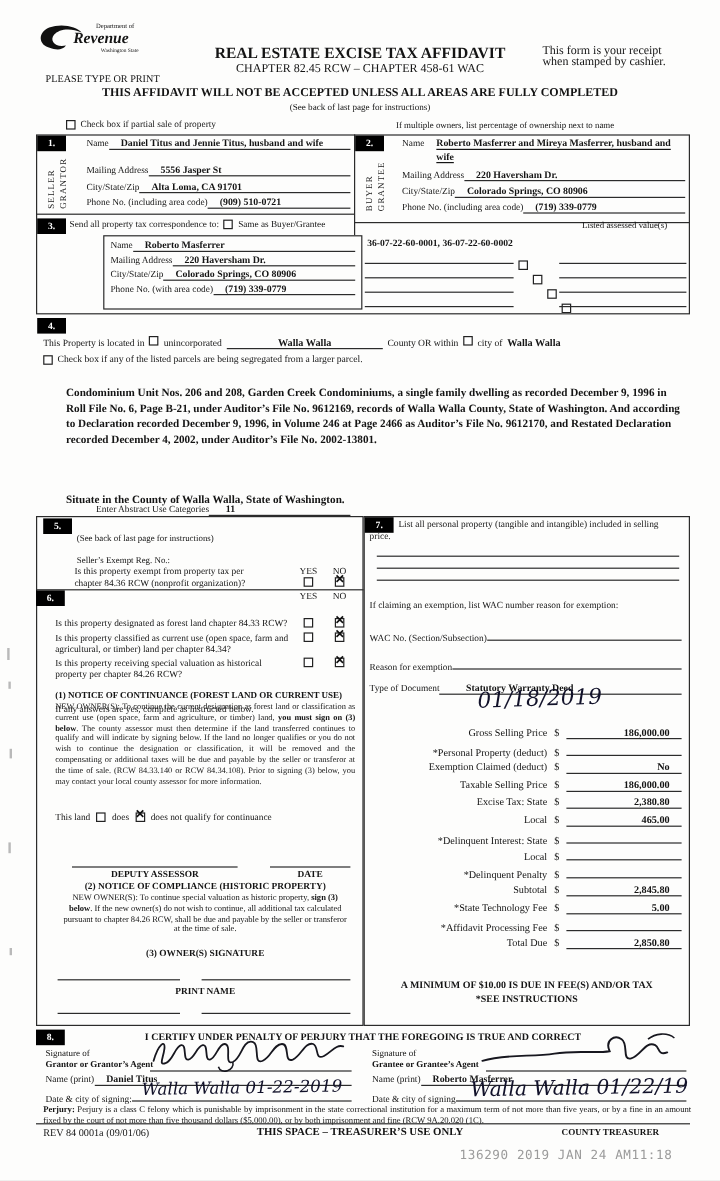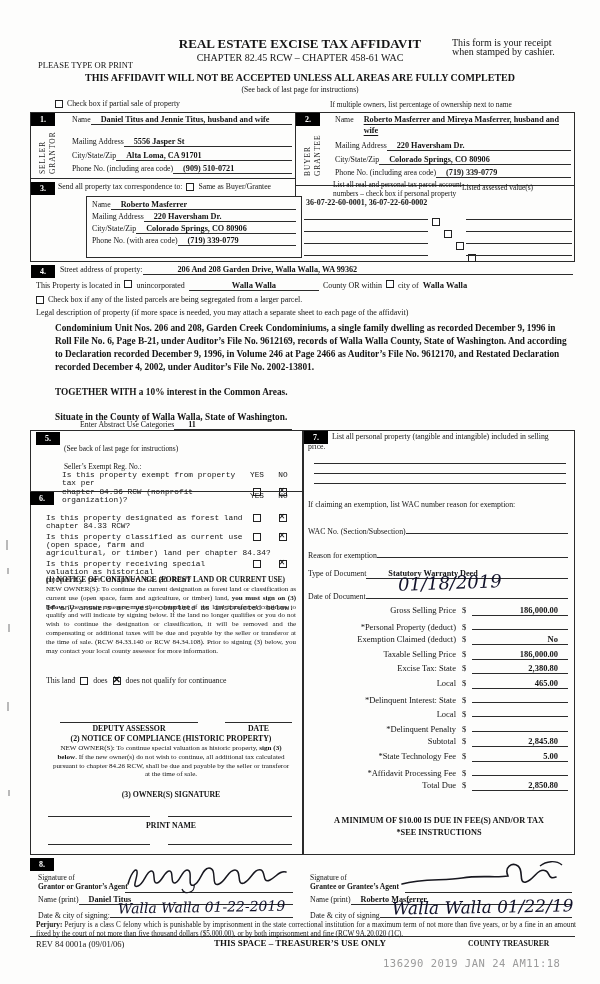--- a/index.html
+++ b/index.html
@@ -26,21 +26,21 @@
   .fld .fl { white-space:nowrap; font-size:7.8px; }
   .fld .fv { flex:1; border-bottom:1px solid #2b2b2b; font-weight:700; font-size:8.2px;
              padding-left:10px; white-space:nowrap; min-height:10px; }
   .fv.wrap { white-space:normal; border-bottom:none; text-decoration:underline;
              text-underline-offset:2px; line-height:10.5px; }
   .vrole { writing-mode:vertical-rl; transform:rotate(180deg); font-size:7.4px;
            letter-spacing:1px; color:#222; display:inline-block; }
   .roles { display:flex; gap:1px; }
   .hand { font-family:"DejaVu Serif", serif; font-style:italic; color:#12122a; white-space:nowrap; }
   .stamp { font-family:"DejaVu Sans Mono", monospace; color:#9b9b9b; letter-spacing:0.5px; }
-  .qrow { display:flex; align-items:flex-start; font-size:7.8px;font-family:Liberation Mono, monospace; }
+  .qrow { display:flex; align-items:flex-start; font-size:7.8px; }
   .qrow .qt { flex:1; }
   .qrow .qy, .qrow .qn { width:26px; text-align:center; }
   .mrow { display:flex; align-items:baseline; height:14.6px; font-size:8.5px; }
   .mrow .ml { width:150px; text-align:right; white-space:nowrap; }
   .mrow .md { width:16px; text-align:center; }
   .mrow .mv { flex:1; border-bottom:1px solid #2b2b2b; font-weight:700; text-align:right;
               padding-right:10px; min-height:10px; }
   .artifact { position:absolute; background:#b9b9b9; }
 </style>
 </head>
@@ -49,20 +49,28 @@
 <div class="page">
 
   
   <div class="artifact" style="left:6px;top:540px;width:2px;height:10px;"></div>
   <div class="artifact" style="left:7px;top:568px;width:2px;height:6px;"></div>
   <div class="artifact" style="left:8px;top:624px;width:2px;height:8px;"></div>
   <div class="artifact" style="left:7px;top:702px;width:2px;height:9px;"></div>
   <div class="artifact" style="left:8px;top:790px;width:2px;height:6px;"></div>
 
   
+  <div class="abs" style="left:28px;top:18px;width:110px;height:42px;">
+    <svg width="110" height="42" viewBox="0 0 110 42">
+      <path d="M14,22 C4,20 3,9 13,5 C23,1 36,4 40,9 C31,5 21,6 17,11 C13,16 18,22 27,20 C23,25 17,23 14,22 Z" fill="#111"></path>
+    </svg>
+    <span class="abs" style="left:52px;top:1px;font-size:5.5px;">Department of</span>
+    <span class="abs b" style="left:33px;top:6px;font-size:13px;font-style:italic;">Revenue</span>
+    <span class="abs" style="left:56px;top:21px;font-size:4.5px;">Washington State</span>
+  </div>
   <div class="abs lbl" style="left:38px;top:60px;font-size:8.5px;">PLEASE TYPE OR PRINT</div>
 
   <div class="abs c b" style="left:120px;top:36px;width:360px;font-size:13px;">REAL ESTATE EXCISE TAX AFFIDAVIT</div>
   <div class="abs c" style="left:120px;top:52px;width:360px;font-size:10px;">CHAPTER 82.45 RCW – CHAPTER 458-61 WAC</div>
   <div class="abs" style="left:452px;top:38px;width:118px;font-size:10px;line-height:9px;">This form is your receipt when stamped by cashier.</div>
   <div class="abs c b" style="left:0;top:72px;width:600px;font-size:10px;">THIS AFFIDAVIT WILL NOT BE ACCEPTED UNLESS ALL AREAS ARE FULLY COMPLETED</div>
   <div class="abs c" style="left:0;top:85px;width:600px;font-size:7.6px;">(See back of last page for instructions)</div>
 
   
   <div class="abs" style="left:55px;top:99px;display:flex;align-items:center;gap:4px;font-size:7.8px;">
@@ -148,63 +156,53 @@
       <span class="fl">City/State/Zip</span>
       <span class="fv">Colorado Springs, CO 80906</span>
     </div>
     <div class="fld" style="margin-top:2px;">
       <span class="fl">Phone No. (with area code)</span>
       <span class="fv">(719) 339-0779</span>
     </div>
   </div>
 
   
-  <div class="abs sm" style="left:333px;top:180px;width:135px;line-height:9px;">
-    <div>List all real and personal tax parcel account</div>
-    <div>numbers – check box if personal property</div>
-  </div>
-  <div class="abs sm" style="left:462px;top:183px;text-align:center;">Listed assessed value(s)</div>
+  <div class="abs sm" style="left:485px;top:183px;text-align:center;">Listed assessed value(s)</div>
   <div class="abs b" style="left:306px;top:198px;width:126px;font-size:8px;line-height:10.5px;">36-07-22-60-0001, 36-07-22-60-0002</div>
   <div class="line" style="left:304px;top:219px;width:124px;"></div>
   <div class="line" style="left:304px;top:231px;width:124px;"></div>
   <div class="line" style="left:304px;top:243px;width:124px;"></div>
   <div class="line" style="left:304px;top:255px;width:124px;"></div>
   <span class="chk abs" style="left:432px;top:211px;"></span>
   <span class="chk abs" style="left:432px;top:223px;"></span>
   <span class="chk abs" style="left:432px;top:235px;"></span>
   <span class="chk abs" style="left:432px;top:247px;"></span>
   <div class="line" style="left:466px;top:219px;width:106px;"></div>
   <div class="line" style="left:466px;top:231px;width:106px;"></div>
   <div class="line" style="left:466px;top:243px;width:106px;"></div>
   <div class="line" style="left:466px;top:255px;width:106px;"></div>
 
   
   <div class="secno" style="left:31px;top:265px;">4.</div>
-  <div class="abs fld" style="left:60px;top:265px;width:513px;">
-    <span class="fl">Street address of property:</span>
-    <span class="fv" style="padding-left:35px;">206 And 208 Garden Drive, Walla Walla, WA  99362</span>
-  </div>
   <div class="abs" style="left:36px;top:280px;display:flex;align-items:baseline;gap:4px;font-size:8px;">
     <span>This Property is located in</span>
     <span class="chk"></span>
     <span>unincorporated</span>
     <span class="b c" style="display:inline-block;width:130px;border-bottom:1px solid #2b2b2b;font-size:8.5px;">Walla Walla</span>
     <span>County OR  within</span>
     <span class="chk"></span>
     <span>city of</span>
     <span class="b" style="font-size:8.5px;">Walla Walla</span>
   </div>
   <div class="abs" style="left:36px;top:295px;display:flex;align-items:center;gap:4px;font-size:8px;">
     <span class="chk"></span>
     <span>Check box if any of the listed parcels are being segregated from a larger parcel.</span>
   </div>
-  <div class="abs" style="left:36px;top:308px;font-size:8px;">Legal description of property (if more space is needed, you may attach a separate sheet to each page of the affidavit)</div>
 
   <div class="abs b" style="left:55px;top:322px;width:515px;font-size:9.3px;line-height:13px;">Condominium Unit Nos. 206 and 208, Garden Creek Condominiums, a single family dwelling as recorded December 9, 1996 in Roll File No. 6, Page B-21, under Auditor’s File No. 9612169, records of Walla Walla County, State of Washington.  And according to Declaration recorded December 9, 1996, in Volume 246 at Page 2466 as Auditor’s File No. 9612170, and Restated Declaration recorded December 4, 2002, under Auditor’s File No. 2002-13801.</div>
-  <div class="abs b" style="left:55px;top:387px;width:515px;font-size:9.3px;">TOGETHER WITH a 10% interest in the Common Areas.</div>
   <div class="abs b" style="left:55px;top:412px;width:515px;font-size:9.3px;">Situate in the County of Walla Walla, State of Washington.</div>
 
   
   <div class="box" style="left:30px;top:430px;width:273px;height:425px;"></div>
 
   <div class="secno" style="left:36px;top:432px;">5.</div>
   <div class="abs fld" style="left:64px;top:420px;width:228px;padding-left:16px;">
     <span class="fl">Enter  Abstract Use Categories</span>
     <span class="fv" style="padding-left:14px;">11</span>
   </div>
@@ -301,24 +299,20 @@
     <span class="fv"></span>
   </div>
   <div class="abs fld" style="left:308px;top:548px;width:260px;">
     <span class="fl">Reason for exemption</span>
     <span class="fv"></span>
   </div>
   <div class="abs fld" style="left:308px;top:569px;width:260px;">
     <span class="fl">Type of Document</span>
     <span class="fv" style="padding-left:22px;">Statutory Warranty Deed</span>
   </div>
-  <div class="abs fld" style="left:308px;top:589px;width:260px;">
-    <span class="fl">Date of Document</span>
-    <span class="fv"></span>
-  </div>
   <div class="abs hand" style="left:398px;top:572px;font-size:18px;transform:rotate(-2deg);">01/18/2019</div>
 
   <div class="abs" style="left:306px;top:605px;width:262px;">
     <div class="mrow">
         <span class="ml">Gross Selling Price</span>
         <span class="md">$</span>
         <span class="mv">186,000.00</span>
       </div>
     <div class="mrow">
         <span class="ml">*Personal Property (deduct)</span>
@@ -380,20 +374,21 @@
         <span class="md">$</span>
         <span class="mv">2,850.80</span>
       </div>
   </div>
 
   <div class="abs b c" style="left:303px;top:816px;width:272px;font-size:8.3px;">A MINIMUM OF $10.00 IS DUE IN FEE(S) AND/OR TAX</div>
   <div class="abs b c" style="left:303px;top:828px;width:272px;font-size:8.3px;">*SEE INSTRUCTIONS</div>
 
   
   <div class="secno" style="left:30px;top:858px;">8.</div>
+  <div class="abs b c" style="left:30px;top:860px;width:545px;font-size:8.3px;">I CERTIFY UNDER PENALTY OF PERJURY THAT THE FOREGOING IS TRUE AND CORRECT</div>
 
   
   <div class="abs" style="left:38px;top:873px;font-size:7.5px;">Signature of</div>
   <div class="abs b" style="left:38px;top:882px;font-size:7.5px;">Grantor or Grantor’s Agent</div>
   <div class="line" style="left:125px;top:892px;width:168px;"></div>
   <svg class="abs" style="left:122px;top:856px;" width="172" height="38" viewBox="0 0 172 38">
     <path d="M6,28 C10,14 16,10 15,18 C14,26 10,32 16,30 C22,28 24,16 29,15 C34,14 30,28 35,27 C40,26 42,16 47,15 C52,14 48,28 53,27 C58,26 60,14 65,14 C72,14 64,32 72,29 C79,26 80,12 87,12 C96,12 88,32 97,28 C104,25 106,14 113,14 C120,14 114,30 122,27 C129,24 132,12 139,14 C144,16 140,28 148,24 C154,21 158,14 164,16" stroke="#17171f" stroke-width="1.5" fill="none" stroke-linecap="round"></path>
     <path d="M72,29 C74,36 62,40 60,33" stroke="#17171f" stroke-width="1.3" fill="none"></path>
   </svg>
   <div class="abs fld" style="left:38px;top:895px;width:255px;">

